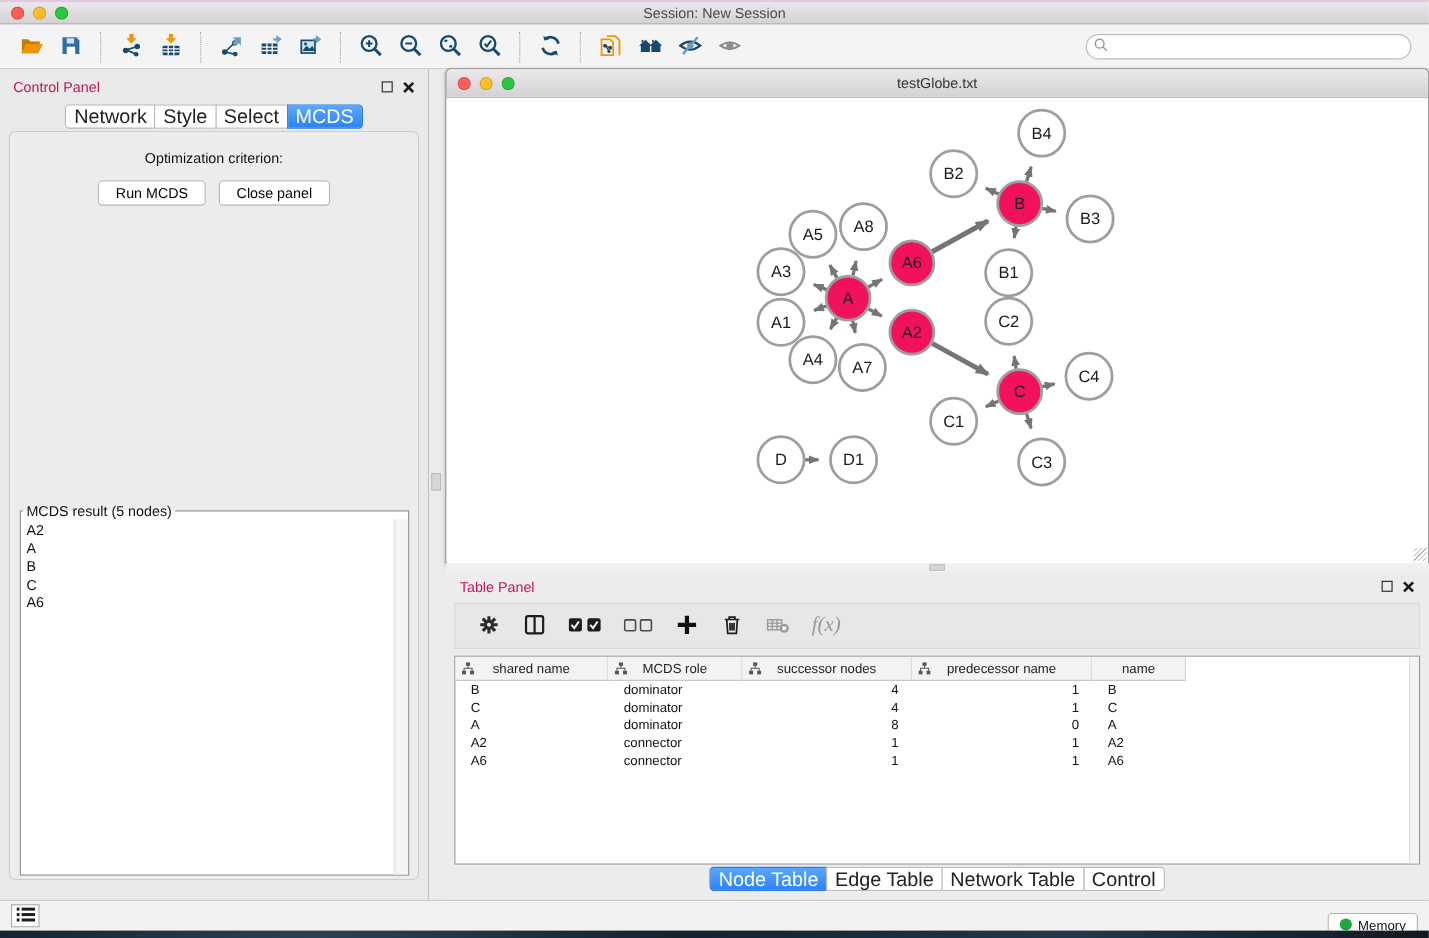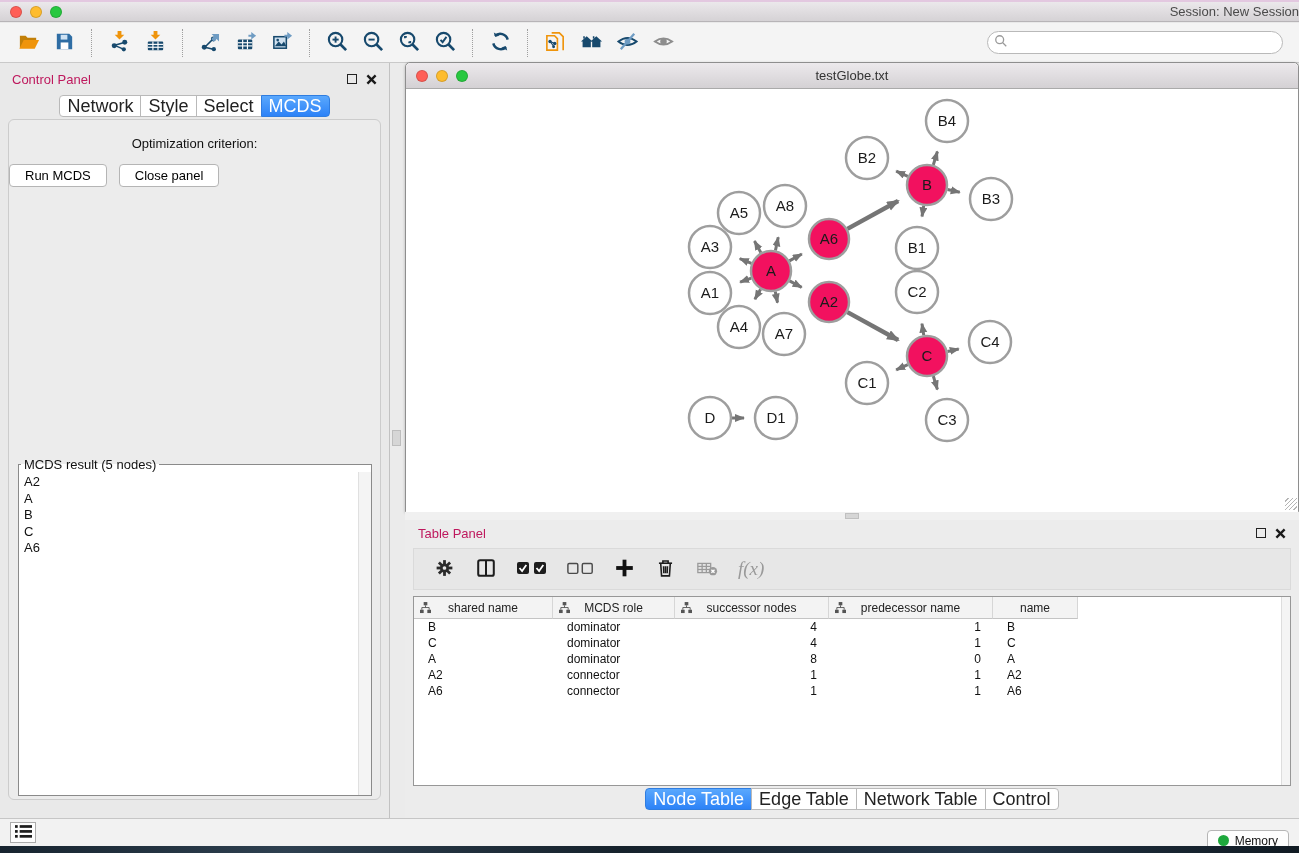--- a/index.html
+++ b/index.html
@@ -7,21 +7,21 @@
   body { font-family:"Liberation Sans","DejaVu Sans",sans-serif; font-size:13px; color:#1a1a1a; }
   .app { position:relative; width:1299px; height:853px; background:#e9e9e9; }
 
   
   .titlebar { position:absolute; left:0; top:0; width:100%; height:22px;
     background:linear-gradient(#ebe8eb,#d5d2d5); border-top:2px solid #e3c8e0; border-bottom:1px solid #b7b4b7;
     display:flex; align-items:center; }
   .tl { width:12px; height:12px; border-radius:50%; margin-left:8px; border:1px solid rgba(0,0,0,.15); }
   .tl:first-child { margin-left:10px; }
   .tl.red{background:#ff5f57}.tl.yellow{background:#febc2e}.tl.green{background:#28c840}
-  .titlebar .title { position:absolute; left:0; right:0; text-align:right; color:#4a4a4a; font-size:13px; }
+  .titlebar .title { position:absolute; left:0; right:0; text-align:center; color:#4a4a4a; font-size:13px; }
 
   
   .toolbar { position:absolute; left:0; top:23px; width:100%; height:40px; background:#f4f4f4;
     border-bottom:1px solid #c9c9c9; display:flex; align-items:center; padding:0 10px; }
   .tbtn { width:30px; height:30px; display:flex; align-items:center; justify-content:center; margin:0 3px; cursor:default; }
   .tbtn svg { width:23px; height:23px; }
   .tsep { width:1px; height:28px; border-left:1px dotted #9f9f9f; margin:0 9px; }
   .searchbox { margin-left:auto; margin-right:6px; width:296px; height:23px; background:#fff;
     border:1px solid #b9b9b9; border-radius:12px; display:flex; align-items:center; padding-left:6px; }
   .searchbox input { border:none; outline:none; flex:1; font-size:12px; background:transparent; }
@@ -44,21 +44,21 @@
 
   .cp-inner { position:absolute; left:8px; right:8px; top:56px; bottom:18px;
     background:#ececec; border:1px solid #cccccc; border-radius:6px; }
   .opt-label { text-align:center; margin-top:16px; font-size:13px; color:#111; }
   .selectbox { position:relative; margin:10px auto 0; width:314px; height:24px; background:#fff;
     border:1px solid #ababab; border-radius:4px; display:flex; align-items:center; padding-left:8px; font-size:13px; }
   .sel-stepper { position:absolute; right:0; top:-1px; bottom:-1px; width:20px; border-radius:0 4px 4px 0;
     background:linear-gradient(#5aa8fd,#2c82f7); display:flex; flex-direction:column; align-items:center; justify-content:center; gap:2px; }
   .chev-up { width:0; height:0; border-left:4px solid transparent; border-right:4px solid transparent; border-bottom:5px solid #fff; }
   .chev-dn { width:0; height:0; border-left:4px solid transparent; border-right:4px solid transparent; border-top:5px solid #fff; }
-  .btn-row { display:flex; justify-content:flex-start; gap:12px; margin-top:13px; }
+  .btn-row { display:flex; justify-content:center; gap:12px; margin-top:13px; }
   .btn { height:23px; line-height:21px; padding:0 15px; background:#fff; border:1px solid #b5b5b5; border-radius:4px; font-size:13px; cursor:default; }
 
   .result-fieldset { position:absolute; left:9px; right:8px; top:337px; bottom:3px;
     border:1px solid #8a8a8a; background:#fff; }
   .result-fieldset legend { font-size:13px; color:#111; padding:0 3px; margin-left:2px; }
   .result-list { position:absolute; left:1px; right:14px; top:2px; bottom:1px; overflow:hidden; }
   .list-item { font-size:13px; line-height:16.5px; padding-left:4px; color:#111; }
   .scroll-track { position:absolute; right:0; top:0; bottom:0; width:13px; background:#f4f4f4; border-left:1px solid #e0e0e0; }
 
   

